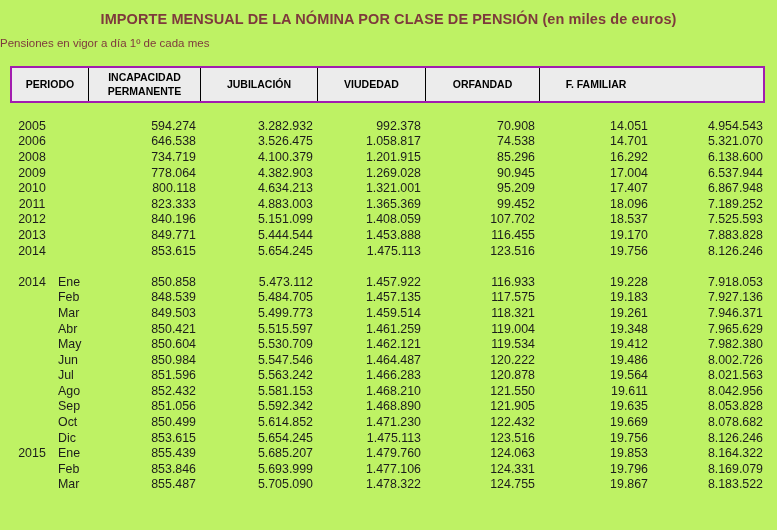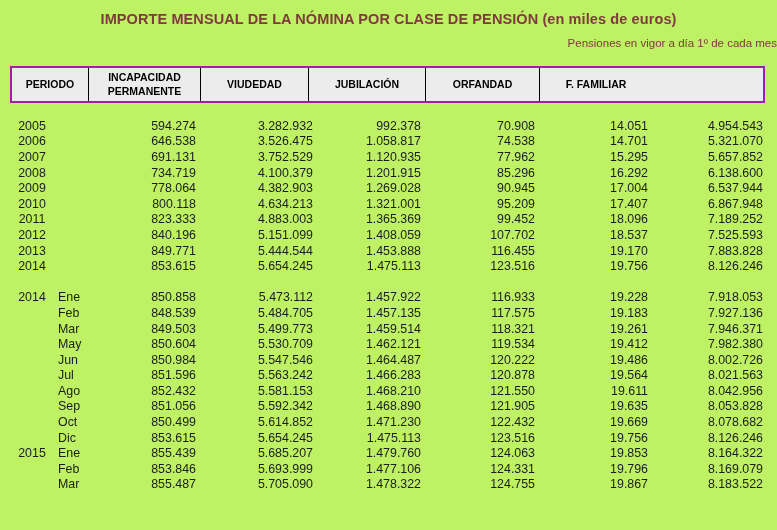--- a/index.html
+++ b/index.html
@@ -19,21 +19,21 @@
     text-align: center;
     font-size: 14.5px;
     font-weight: bold;
     letter-spacing: 0.1px;
     color: #7e3a3c;
   }
   .subtitle {
     position: absolute;
     top: 37px; left: 0;
     width: 100%;
-    text-align: right;
+    text-align: left;
     font-size: 11.5px;
     color: #7e3a3c;
   }
   .table {
     position: absolute;
     top: 66px; left: 10px;
     width: 755px;
   }
   .thead {
     display: flex;
@@ -84,22 +84,22 @@
 <body>
 
 <div class="sheet">
   <div class="title">IMPORTE MENSUAL DE LA NÓMINA POR CLASE DE PENSIÓN (en miles de euros)</div>
   <div class="subtitle">Pensiones en vigor a día 1º de cada mes</div>
 
   <div class="table">
     <div class="thead">
       <div class="th c0">PERIODO</div>
       <div class="th c1">INCAPACIDAD PERMANENTE</div>
+      <div class="th c2">JUBILACIÓN</div>
       <div class="th c3">VIUDEDAD</div>
-      <div class="th c2">JUBILACIÓN</div>
       <div class="th c4">ORFANDAD</div>
       <div class="th c5">F. FAMILIAR</div>
     </div>
     <div class="tbody" id="tbody">
         <div class="row">
     <div class="cell c0 period">
       <span class="yr">2005</span>
       <span class="mo"></span>
     </div>
     <div class="cell c1 num">594.274</div>
@@ -116,32 +116,20 @@
     </div>
     <div class="cell c1 num">646.538</div>
     <div class="cell c2 num">3.526.475</div>
     <div class="cell c3 num">1.058.817</div>
     <div class="cell c4 num">74.538</div>
     <div class="cell c5 num">14.701</div>
     <div class="cell c6 num">5.321.070</div>
   </div>
         <div class="row">
     <div class="cell c0 period">
-      <span class="yr">2007</span>
-      <span class="mo"></span>
-    </div>
-    <div class="cell c1 num">691.131</div>
-    <div class="cell c2 num">3.752.529</div>
-    <div class="cell c3 num">1.120.935</div>
-    <div class="cell c4 num">77.962</div>
-    <div class="cell c5 num">15.295</div>
-    <div class="cell c6 num">5.657.852</div>
-  </div>
-        <div class="row">
-    <div class="cell c0 period">
       <span class="yr">2008</span>
       <span class="mo"></span>
     </div>
     <div class="cell c1 num">734.719</div>
     <div class="cell c2 num">4.100.379</div>
     <div class="cell c3 num">1.201.915</div>
     <div class="cell c4 num">85.296</div>
     <div class="cell c5 num">16.292</div>
     <div class="cell c6 num">6.138.600</div>
   </div>
@@ -250,20 +238,32 @@
     <div class="cell c1 num">849.503</div>
     <div class="cell c2 num">5.499.773</div>
     <div class="cell c3 num">1.459.514</div>
     <div class="cell c4 num">118.321</div>
     <div class="cell c5 num">19.261</div>
     <div class="cell c6 num">7.946.371</div>
   </div>
         <div class="row">
     <div class="cell c0 period">
       <span class="yr"></span>
+      <span class="mo">Abr</span>
+    </div>
+    <div class="cell c1 num">850.421</div>
+    <div class="cell c2 num">5.515.597</div>
+    <div class="cell c3 num">1.461.259</div>
+    <div class="cell c4 num">119.004</div>
+    <div class="cell c5 num">19.348</div>
+    <div class="cell c6 num">7.965.629</div>
+  </div>
+        <div class="row">
+    <div class="cell c0 period">
+      <span class="yr"></span>
       <span class="mo">May</span>
     </div>
     <div class="cell c1 num">850.604</div>
     <div class="cell c2 num">5.530.709</div>
     <div class="cell c3 num">1.462.121</div>
     <div class="cell c4 num">119.534</div>
     <div class="cell c5 num">19.412</div>
     <div class="cell c6 num">7.982.380</div>
   </div>
         <div class="row">

